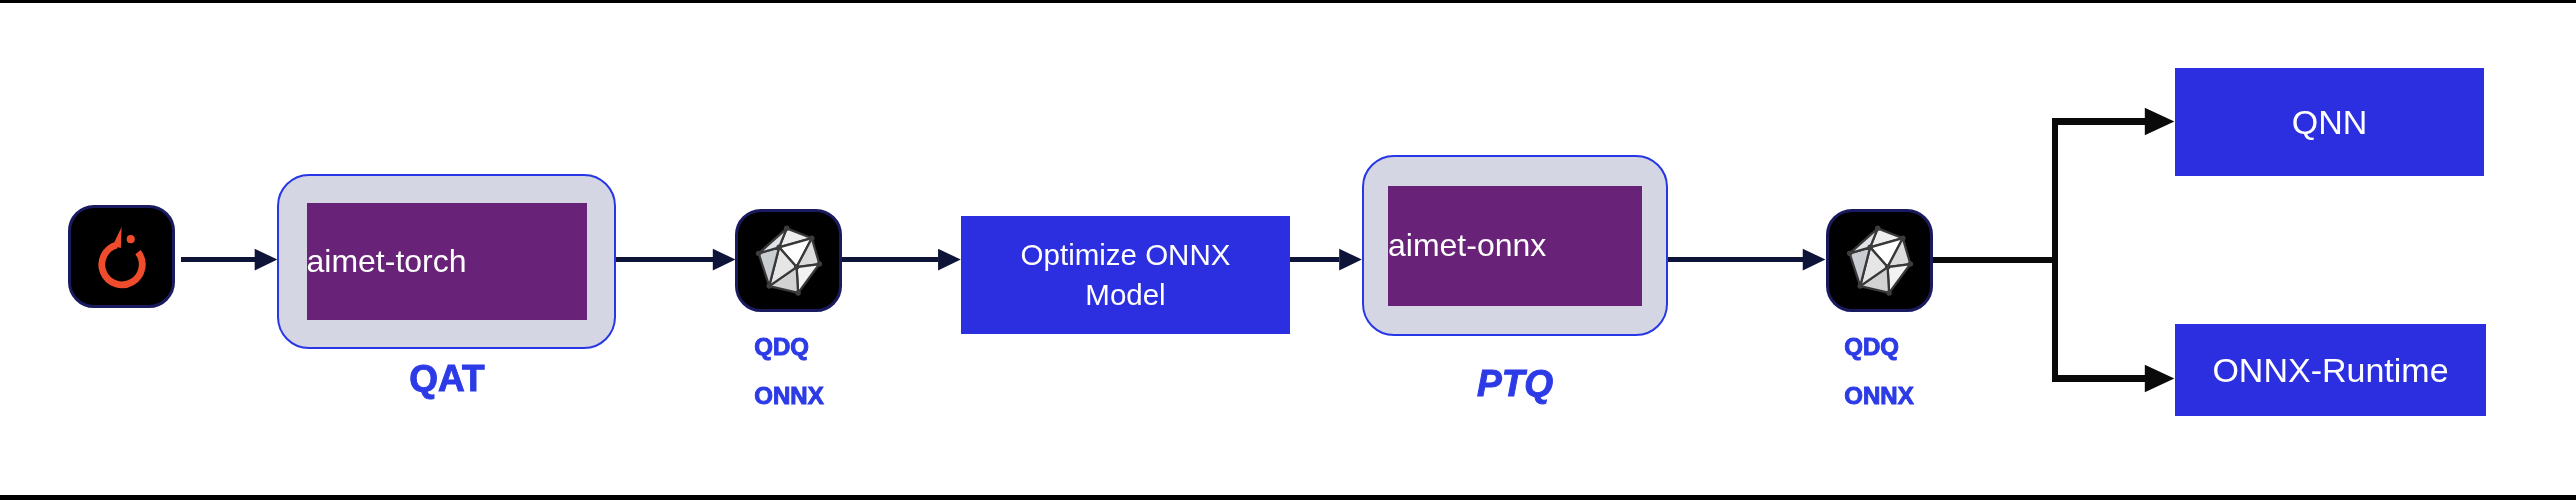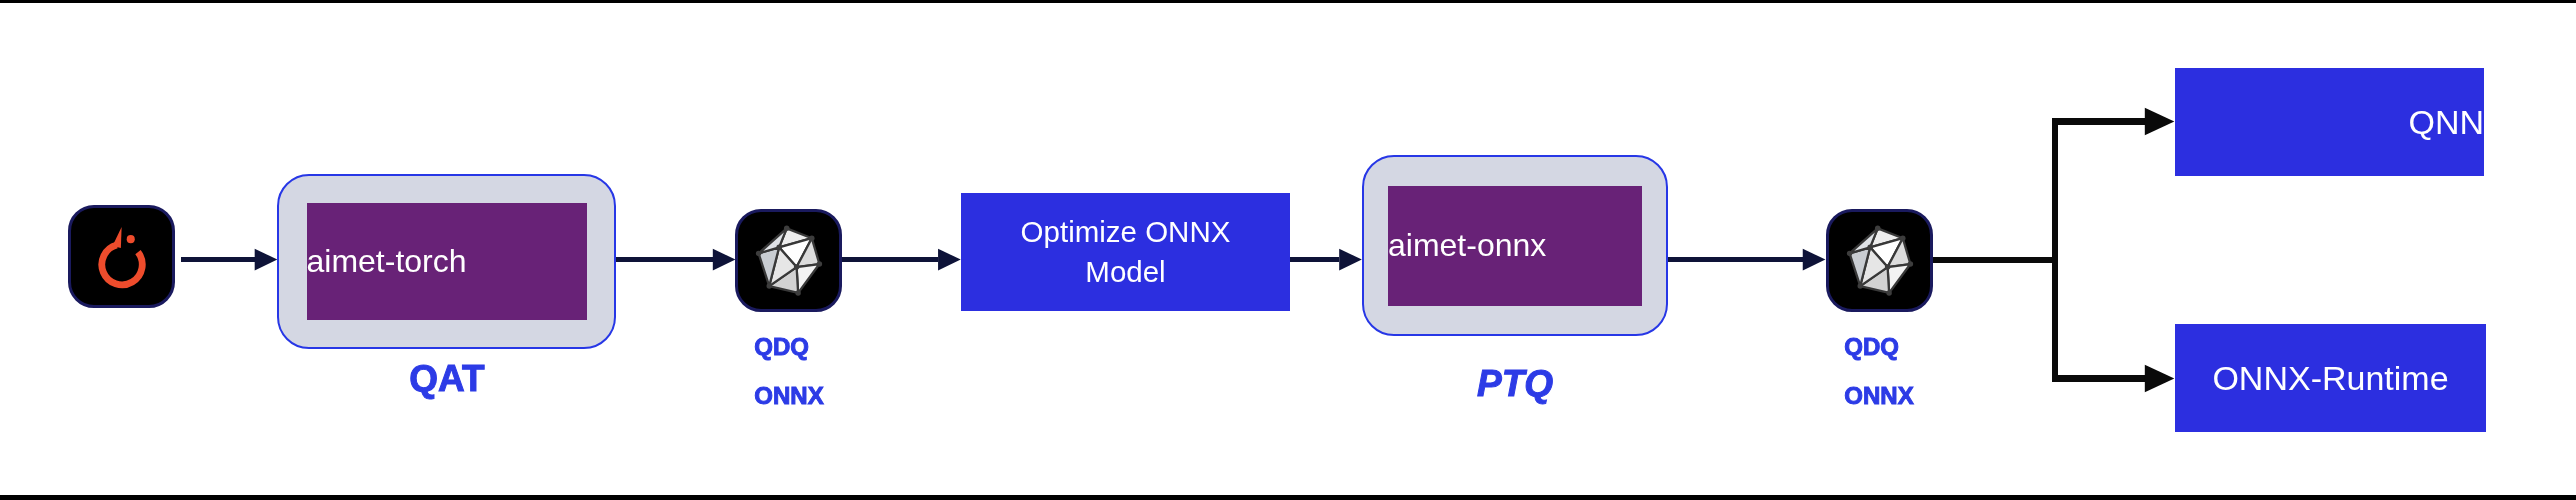--- a/index.html
+++ b/index.html
@@ -38,29 +38,29 @@
     font-size:37px;font-weight:900;-webkit-text-stroke:1px currentColor;white-space:nowrap;}
   .qat-label{left:447px;top:358px;text-align:right;}
   .ptq-label{left:1515px;top:363px;font-style:italic;}
 
   .io-label{position:absolute;transform:translateX(-50%);text-align:left;color:var(--label-blue);
     font-size:24px;font-weight:900;-webkit-text-stroke:1px currentColor;line-height:49px;white-space:nowrap;}
   .io-label span{display:block;}
   .qdq-label-1{left:789px;top:322px;}
   .qdq-label-2{left:1879px;top:322px;}
 
-  .action-box{position:absolute;left:961px;top:193px;width:329px;height:118px;
+  .action-box{position:absolute;left:961px;top:216px;width:329px;height:118px;
     background:var(--box-blue);display:flex;align-items:center;justify-content:center;
     color:#ffffff;font-size:29.5px;line-height:40px;text-align:center;}
   .action-box span{max-width:254px;display:inline-block;}
 
   .target-box{position:absolute;background:var(--box-blue);display:flex;align-items:center;
     justify-content:center;color:#ffffff;font-size:34px;white-space:nowrap;}
-  .qnn-box{left:2175px;top:68px;width:309px;height:108px;justify-content:flex-end;}
-  .onnx-runtime-box{left:2175px;top:324px;width:311px;height:108px;}
+  .qnn-box{left:2175px;top:68px;width:309px;height:108px;}
+  .onnx-runtime-box{left:2175px;top:324px;width:311px;height:92px;}
 
   .flow-line{stroke:var(--arrow-navy);stroke-width:7;shape-rendering:crispEdges;}
   .flow-head{fill:var(--arrow-navy);}
   .branch-line{stroke:var(--branch-black);stroke-width:9;shape-rendering:crispEdges;stroke-linecap:square;}
   .branch-head{fill:var(--branch-black);}
 
   .mesh-face{stroke:#383838;stroke-width:3;stroke-linejoin:round;}
   .mesh-dot{fill:#3d3d3d;}
 </style>
 </head>

